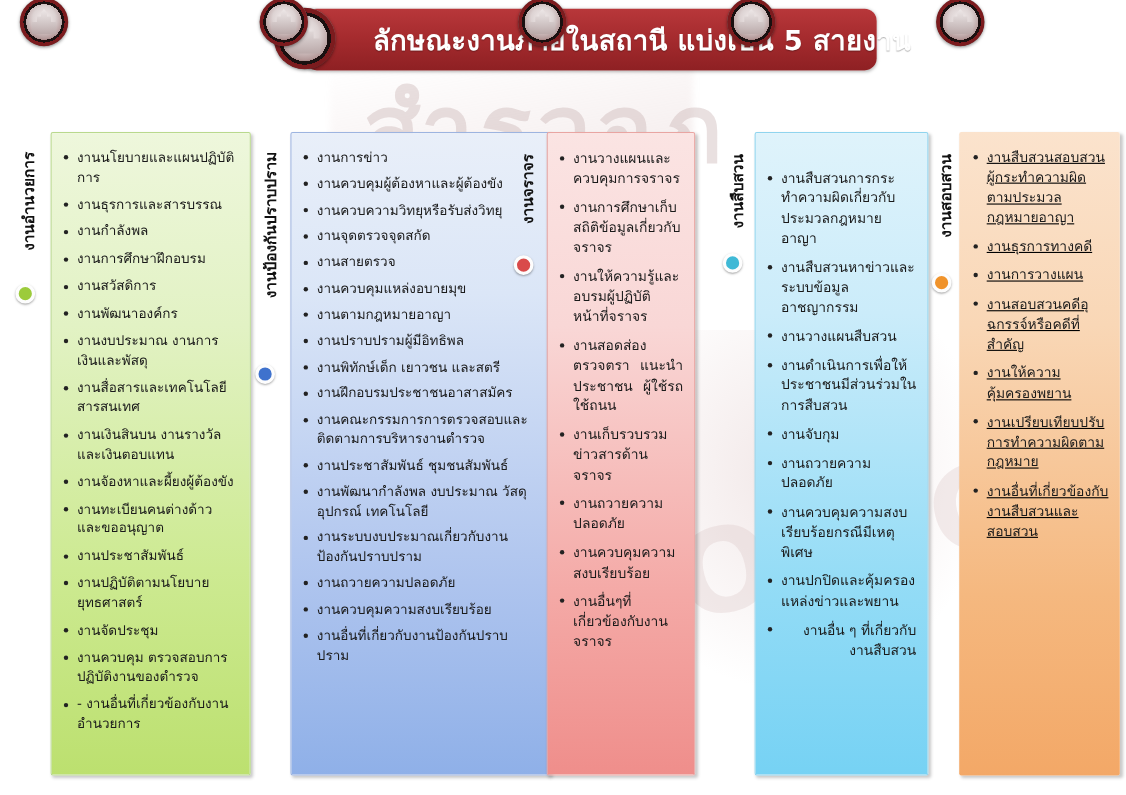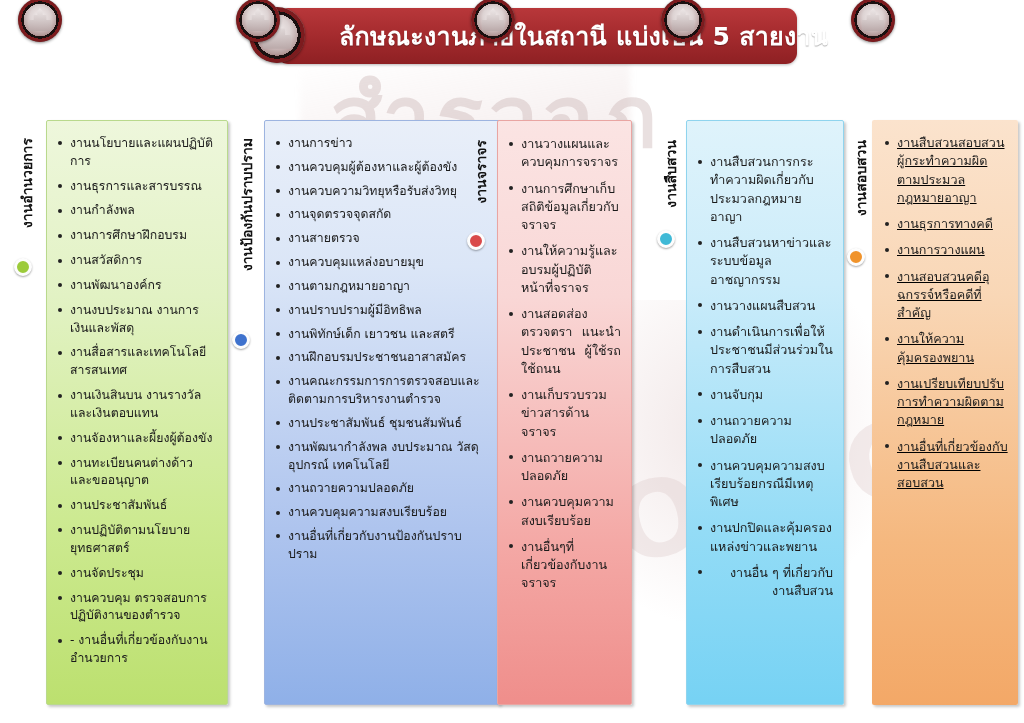--- a/index.html
+++ b/index.html
@@ -196,20 +196,21 @@
             <li style="margin-bottom: 6px;">งานจุดตรวจจุดสกัด</li>
             <li style="margin-bottom: 6px;">งานสายตรวจ</li>
             <li style="margin-bottom: 6px;">งานควบคุมแหล่งอบายมุข</li>
             <li style="margin-bottom: 6px;">งานตามกฎหมายอาญา</li>
             <li style="margin-bottom: 6px;">งานปราบปรามผู้มีอิทธิพล</li>
             <li style="margin-bottom: 6px;">งานพิทักษ์เด็ก เยาวชน และสตรี</li>
             <li style="margin-bottom: 6px;">งานฝึกอบรมประชาชนอาสาสมัคร</li>
             <li style="margin-bottom: 6px;">งานคณะกรรมการการตรวจสอบและติดตามการบริหารงานตำรวจ</li>
             <li style="margin-bottom: 6px;">งานประชาสัมพันธ์ ชุมชนสัมพันธ์</li>
             <li style="margin-bottom: 6px;">งานพัฒนากำลังพล งบประมาณ วัสดุ อุปกรณ์ เทคโนโลยี</li>
+            <li style="margin-bottom: 6px;">งานระบบงบประมาณเกี่ยวกับงานป้องกันปราบปราม</li>
             <li style="margin-bottom: 6px;">งานถวายความปลอดภัย</li>
             <li style="margin-bottom: 6px;">งานควบคุมความสงบเรียบร้อย</li>
             <li style="margin-bottom: 6px;">งานอื่นที่เกี่ยวกับงานป้องกันปราบปราม</li>
           </ul>
         </div>
       </div>
       <div class="emblem emblem-col" style="left: 471px;"></div>
       <div class="vlabel" style="top: 140px; left: 470px; font-size: 14px;">งานจราจร</div>
       <div class="vdot" style="top: 232px; left: 467px; background: rgb(217, 74, 74);"></div>
       <div class="col c-pink" style="left: 497px; width: 135px; height: 585px;">

